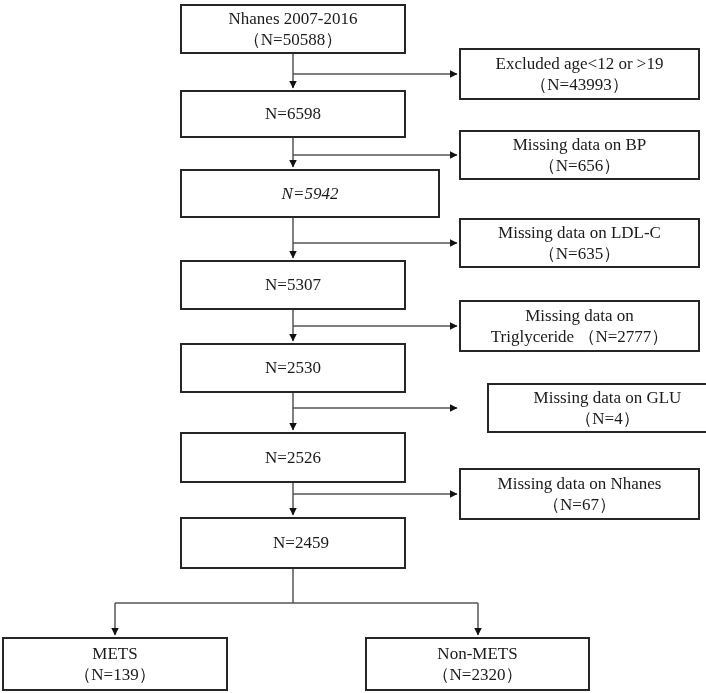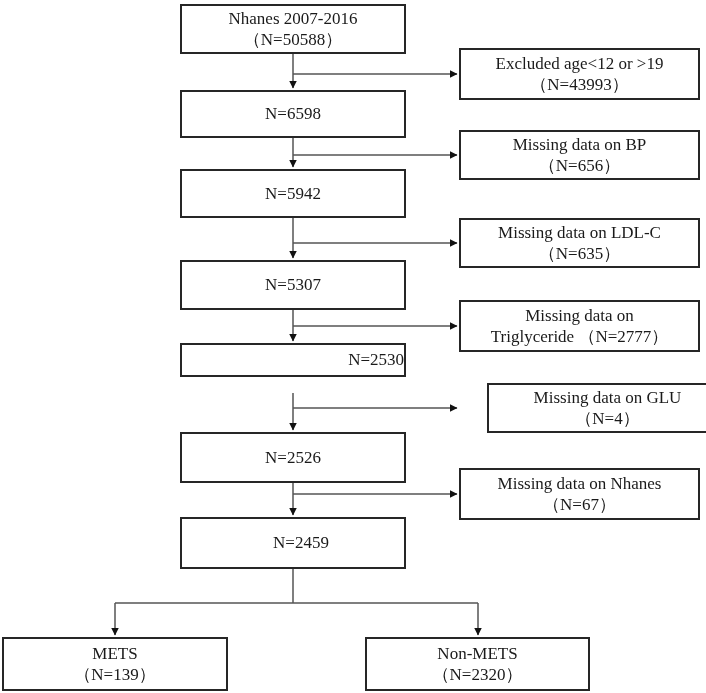--- a/index.html
+++ b/index.html
@@ -29,23 +29,23 @@
     justify-content: center;
     text-align: center;
     font-size: 17px;
     line-height: 1.26;
   }
   .box div { white-space: nowrap; }
 
   
   .m0 { left: 180px; top: 4px;   width: 226px; height: 50px; }
   .m1 { left: 180px; top: 90px;  width: 226px; height: 48px; }
-  .m2 { left: 180px; top: 169px; width: 226px; height: 49px; }
+  .m2 { left: 180px; top: 169px; width: 260px; height: 49px; font-style: italic; }
   .m3 { left: 180px; top: 260px; width: 226px; height: 50px; }
-  .m4 { left: 180px; top: 343px; width: 226px; height: 34px; align-items: flex-end; }
+  .m4 { left: 180px; top: 343px; width: 226px; height: 50px; }
   .m5 { left: 180px; top: 432px; width: 226px; height: 51px; }
   .m6 { left: 180px; top: 517px; width: 226px; height: 52px; padding-left: 16px; }
 
   
   .s0 { left: 459px; top: 48px;  width: 241px; height: 52px; text-align: right; }
   .s1 { left: 459px; top: 130px; width: 241px; height: 50px; }
   .s2 { left: 459px; top: 218px; width: 241px; height: 50px; }
   .s3 { left: 459px; top: 300px; width: 241px; height: 52px; }
   .s4 { left: 459px; top: 383px; width: 241px; height: 50px; margin-left: 28px; }
   .s5 { left: 459px; top: 468px; width: 241px; height: 52px; }

